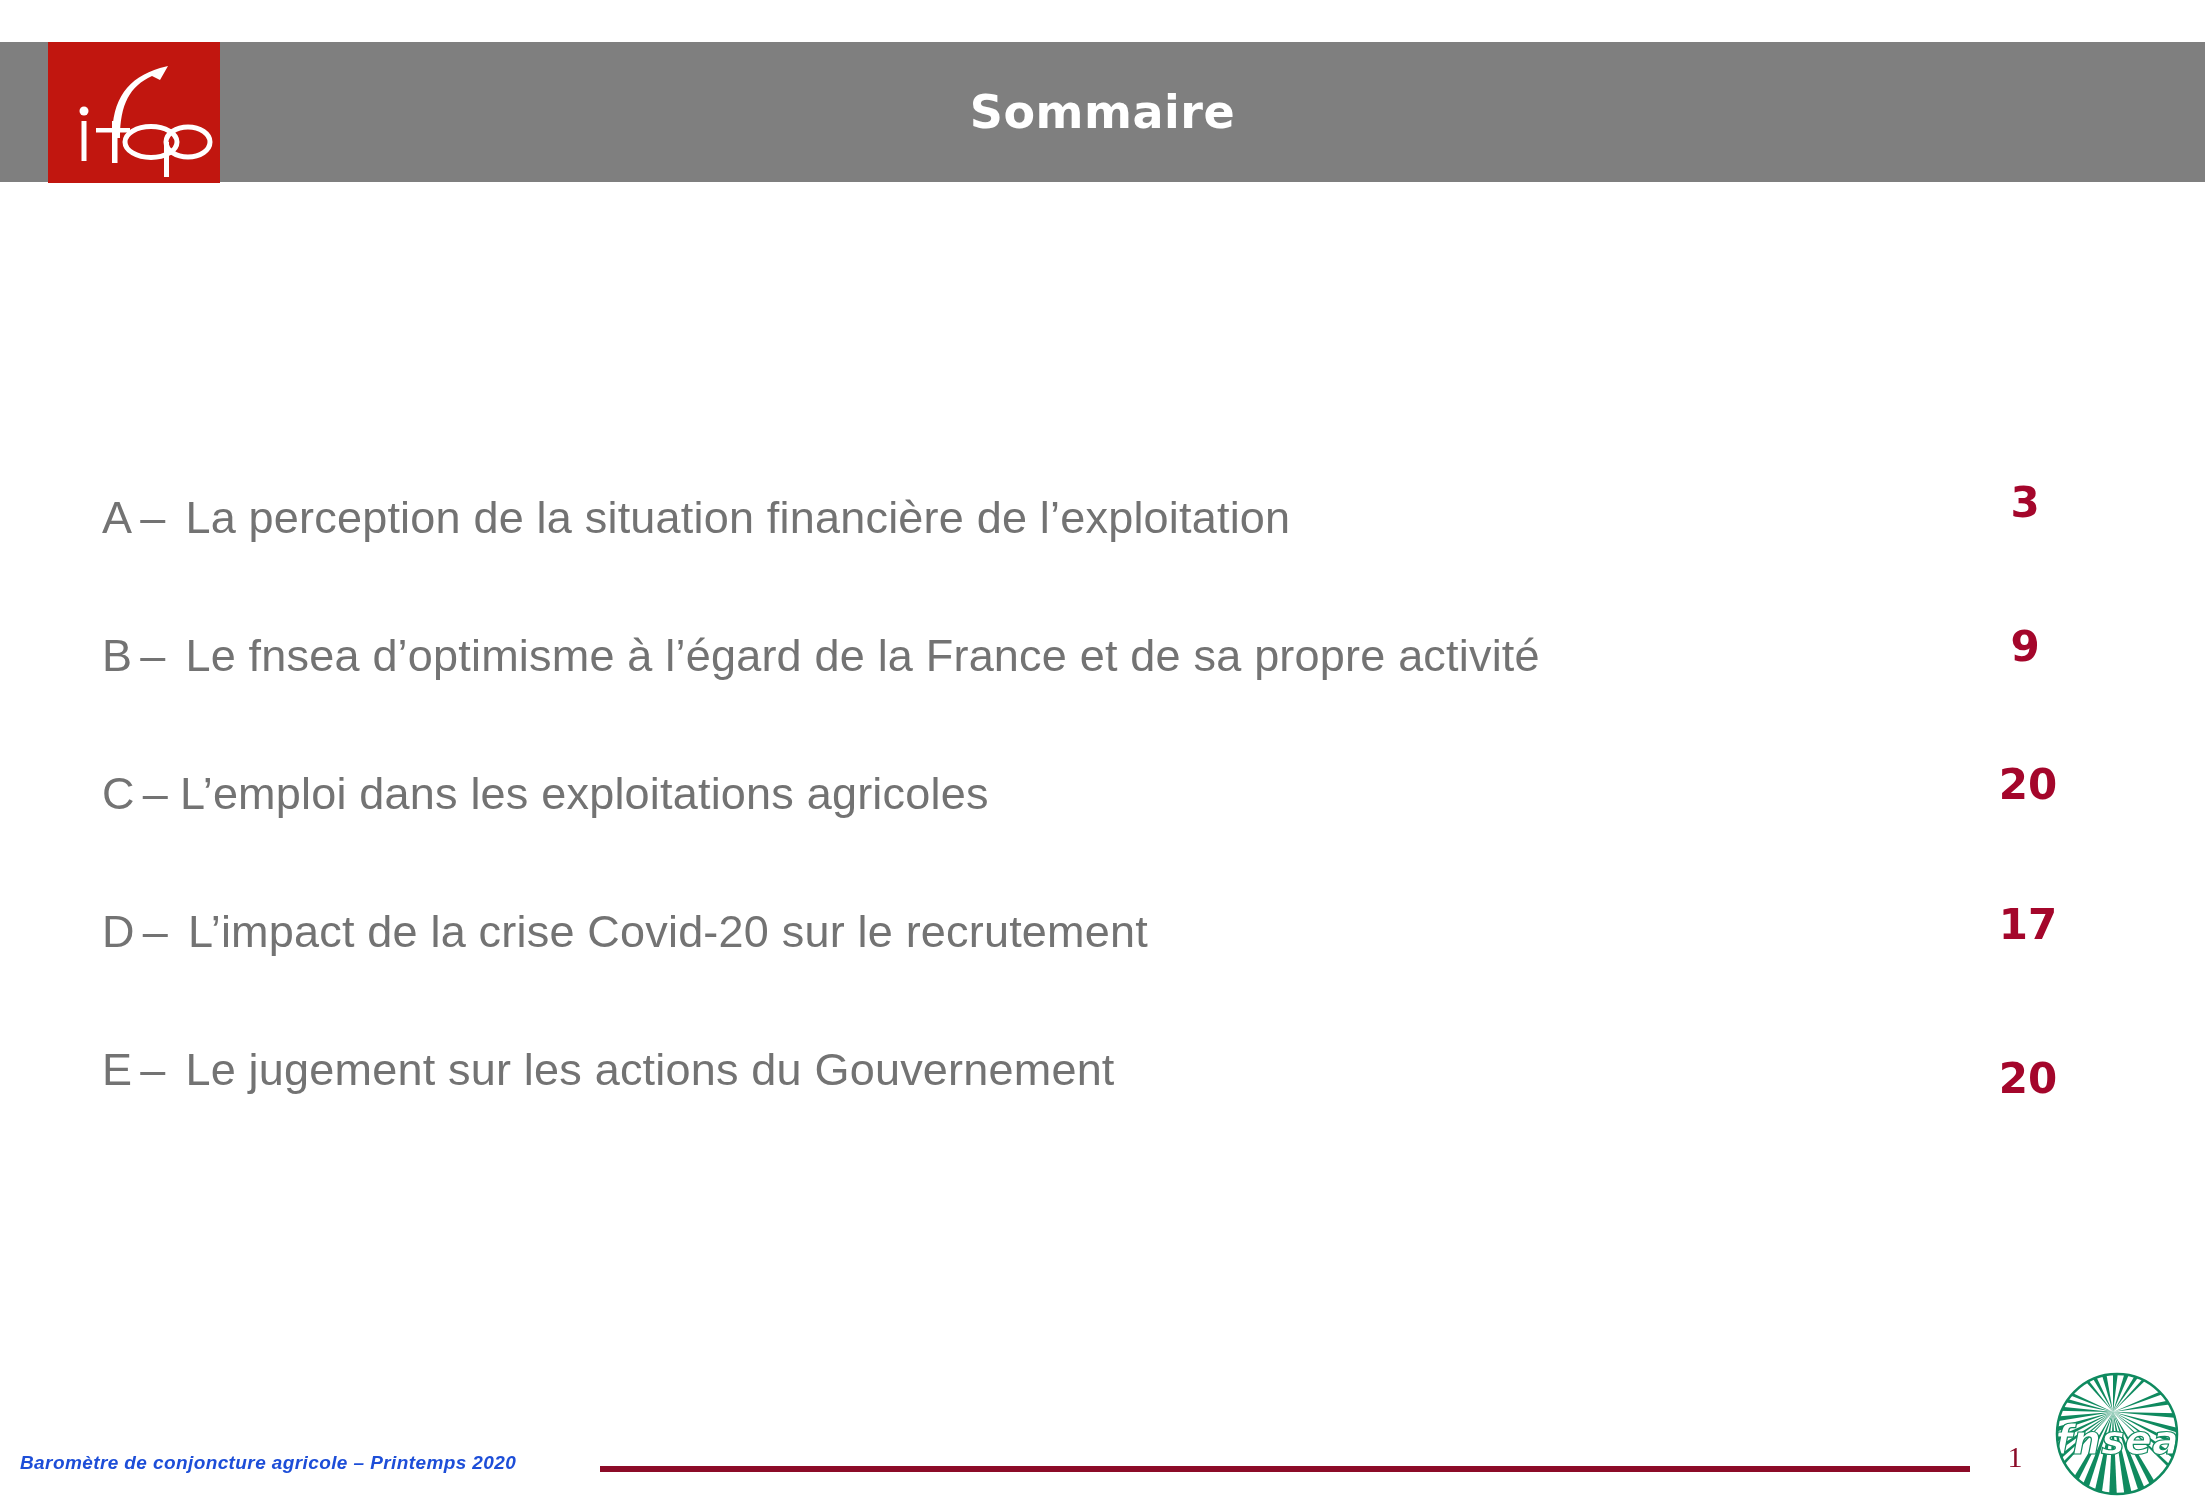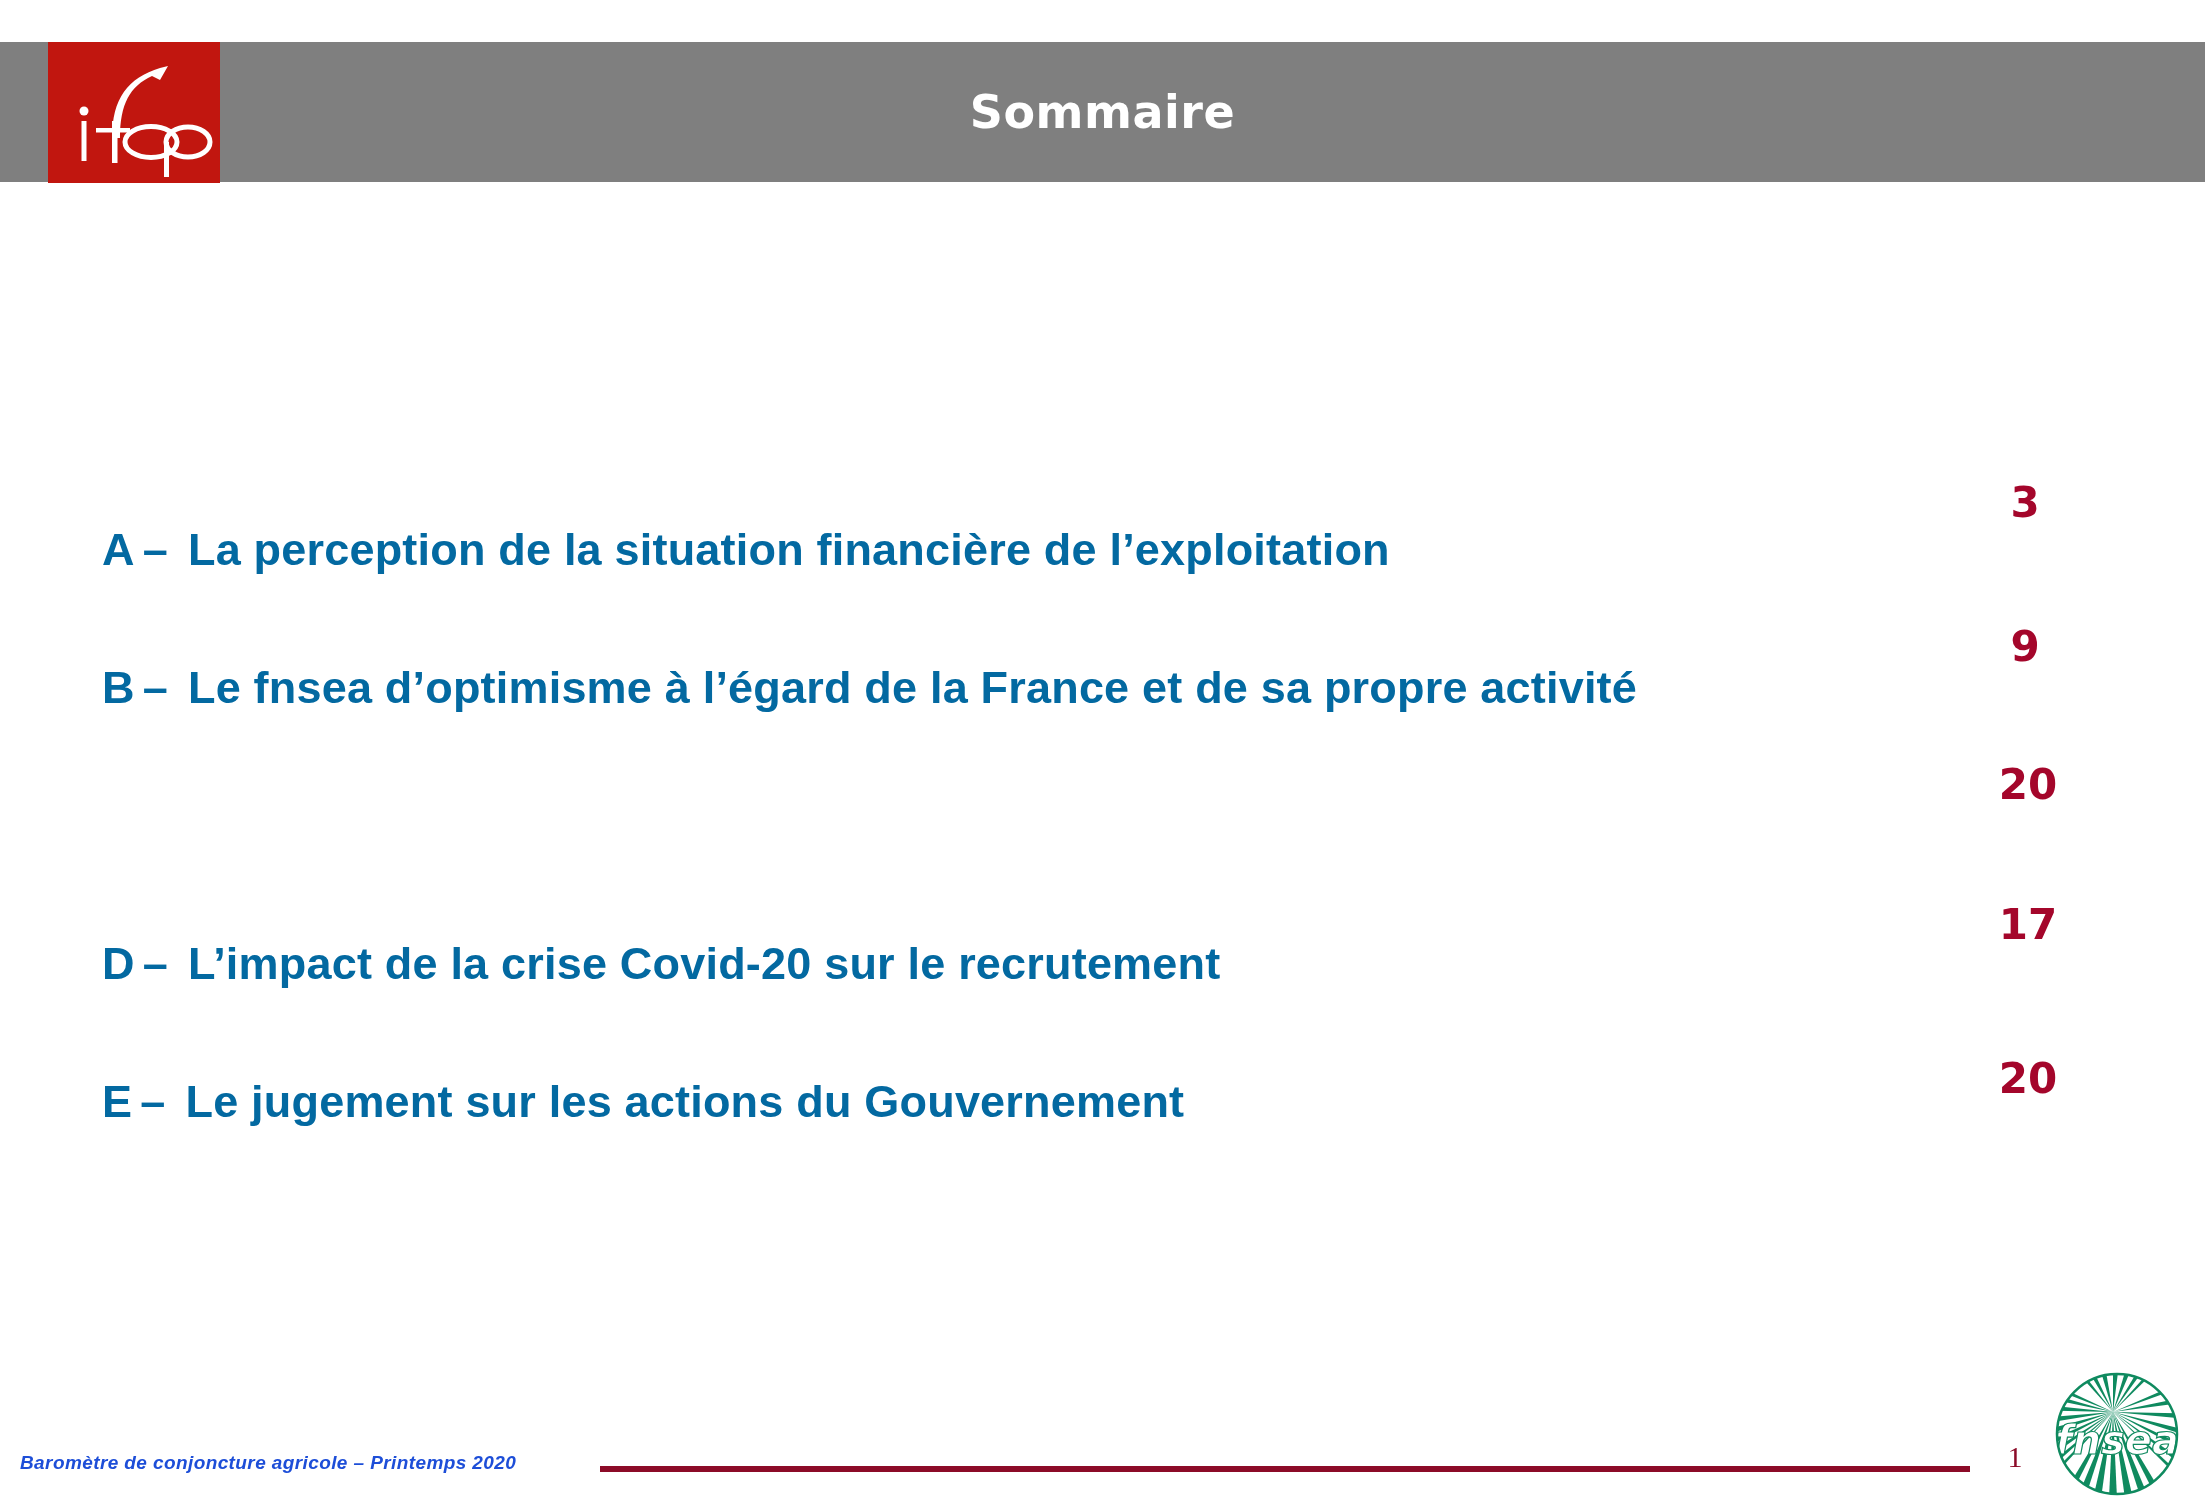--- a/index.html
+++ b/index.html
@@ -65,26 +65,25 @@
   }
   .toc-row {
     position: relative;
     height: 138px;
   }
   .toc-label {
     position: absolute;
     left: 102px;
     top: 0;
     font-size: 45px;
-    color: #0369a1;
+    color: #737373;
     font-family: "Liberation Sans", sans-serif;
-    font-weight: 700;
+    font-weight: 400;
     white-space: nowrap;
     letter-spacing: 0.2px;
-    margin-top: 32px;
   }
   .toc-key {
     display: inline-block;
   }
   .toc-sep {
     display: inline-block;
     padding: 0 6px 0 8px;
   }
   .toc-text {
     display: inline-block;
@@ -180,20 +179,23 @@
   </div>
 
   <div class="toc-row">
     <div class="toc-label">
       <span class="toc-key">B</span><span class="toc-sep">–</span><span class="toc-text">Le fnsea d’optimisme à l’égard de la France et de sa propre activité</span>
     </div>
     <div class="toc-page" style="left:1965px; top:-8px;">9</div>
   </div>
 
   <div class="toc-row">
+    <div class="toc-label">
+      <span class="toc-key">C</span><span class="toc-sep">–</span><span class="toc-text tight">L’emploi dans les exploitations agricoles</span>
+    </div>
     <div class="toc-page" style="left:1968px; top:-8px;">20</div>
   </div>
 
   <div class="toc-row">
     <div class="toc-label">
       <span class="toc-key">D</span><span class="toc-sep">–</span><span class="toc-text">L’impact de la crise Covid-20 sur le recrutement</span>
     </div>
     <div class="toc-page" style="left:1968px; top:-6px;">17</div>
   </div>
 

